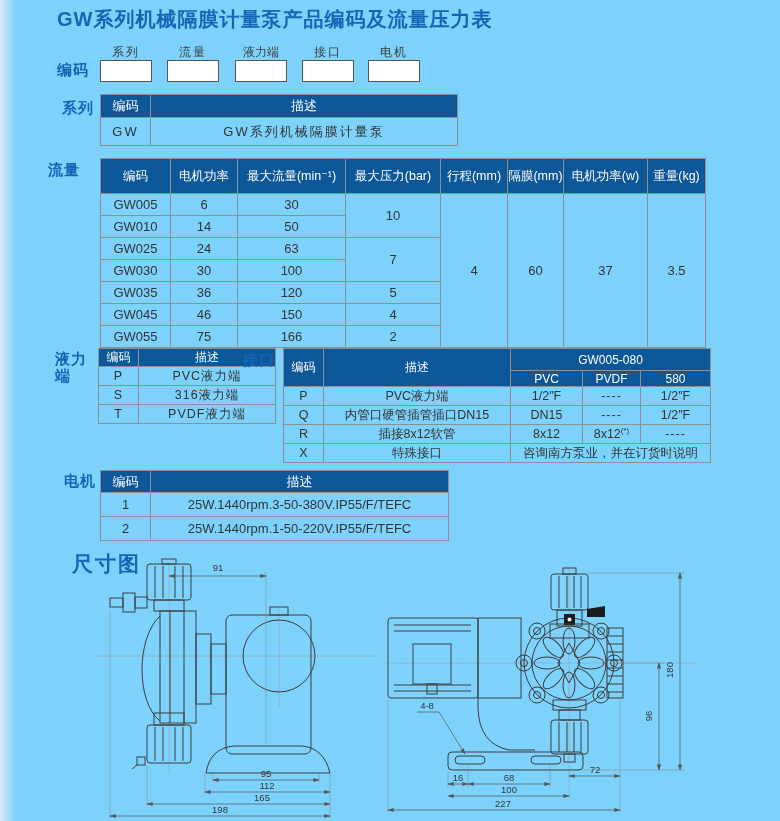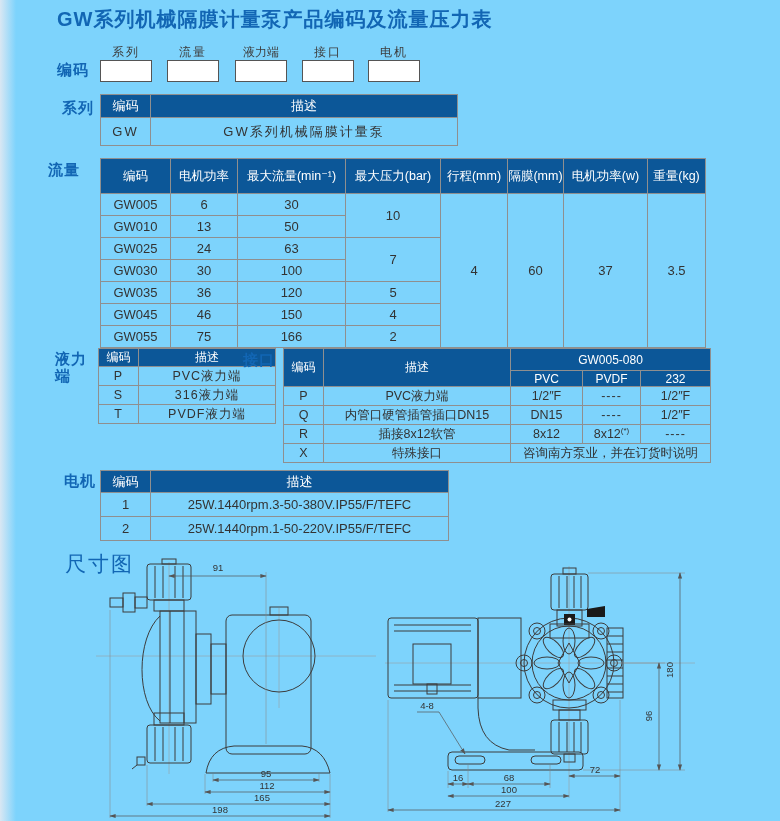--- a/index.html
+++ b/index.html
@@ -22,21 +22,21 @@
   .liq-tbl th{height:17px;font-size:12px;}
   .liq-tbl td{height:18px;font-size:12.5px;letter-spacing:1px;}
   .int-tbl th{font-size:12px;}
   .int-tbl .h1{height:22px;}
   .int-tbl .h2{height:16px;}
   .int-tbl td{height:18px;font-size:12.5px;}
   .motor-tbl th{height:21px;}
   .motor-tbl td{height:23px;}
   sup{font-size:8px;}
   .dash{letter-spacing:1px;}
-  .dims-title{position:absolute;left:65px;top:550px;font-size:21px;font-weight:normal;color:#1266b4;letter-spacing:2px;}
+  .dims-title{position:absolute;left:72px;top:550px;font-size:21px;font-weight:bold;color:#1266b4;letter-spacing:2px;}
   svg{position:absolute;}
   .p{fill:none;stroke:#3c3c3c;stroke-width:1;}
   .pb{fill:#1a1a1a;stroke:none;}
   .cl{stroke:#9a9a9a;stroke-width:.55;}
   .dim{stroke:#555;stroke-width:.7;fill:none;}
   .ext{stroke:#888;stroke-width:.55;}
   svg text{font-family:"Liberation Sans","DejaVu Sans",sans-serif;font-size:9.5px;fill:#333;text-anchor:middle;}
 </style>
 </head>
 <body>
@@ -104,21 +104,21 @@
       <td>6</td>
       <td>30</td>
       <td rowspan="2">10</td>
       <td rowspan="7">4</td>
       <td rowspan="7">60</td>
       <td rowspan="7">37</td>
       <td rowspan="7">3.5</td>
     </tr>
     <tr>
       <td>GW010</td>
-      <td>13</td>
+      <td>14</td>
       <td>50</td>
     </tr>
     <tr>
       <td>GW025</td>
       <td>24</td>
       <td>63</td>
       <td rowspan="2">7</td>
     </tr>
     <tr>
       <td>GW030</td>
@@ -183,21 +183,21 @@
       </colgroup>
     <tbody>
         <tr class="h1">
       <th rowspan="2">编码</th>
       <th rowspan="2">描述</th>
       <th colspan="3">GW005-080</th>
     </tr>
     <tr class="h2">
       <th>PVC</th>
       <th>PVDF</th>
-      <th>232</th>
+      <th>580</th>
     </tr>
     <tr>
       <td>P</td>
       <td>PVC液力端</td>
       <td>1/2″F</td>
       <td class="dash">----</td>
       <td>1/2″F</td>
     </tr>
     <tr>
       <td>Q</td>

